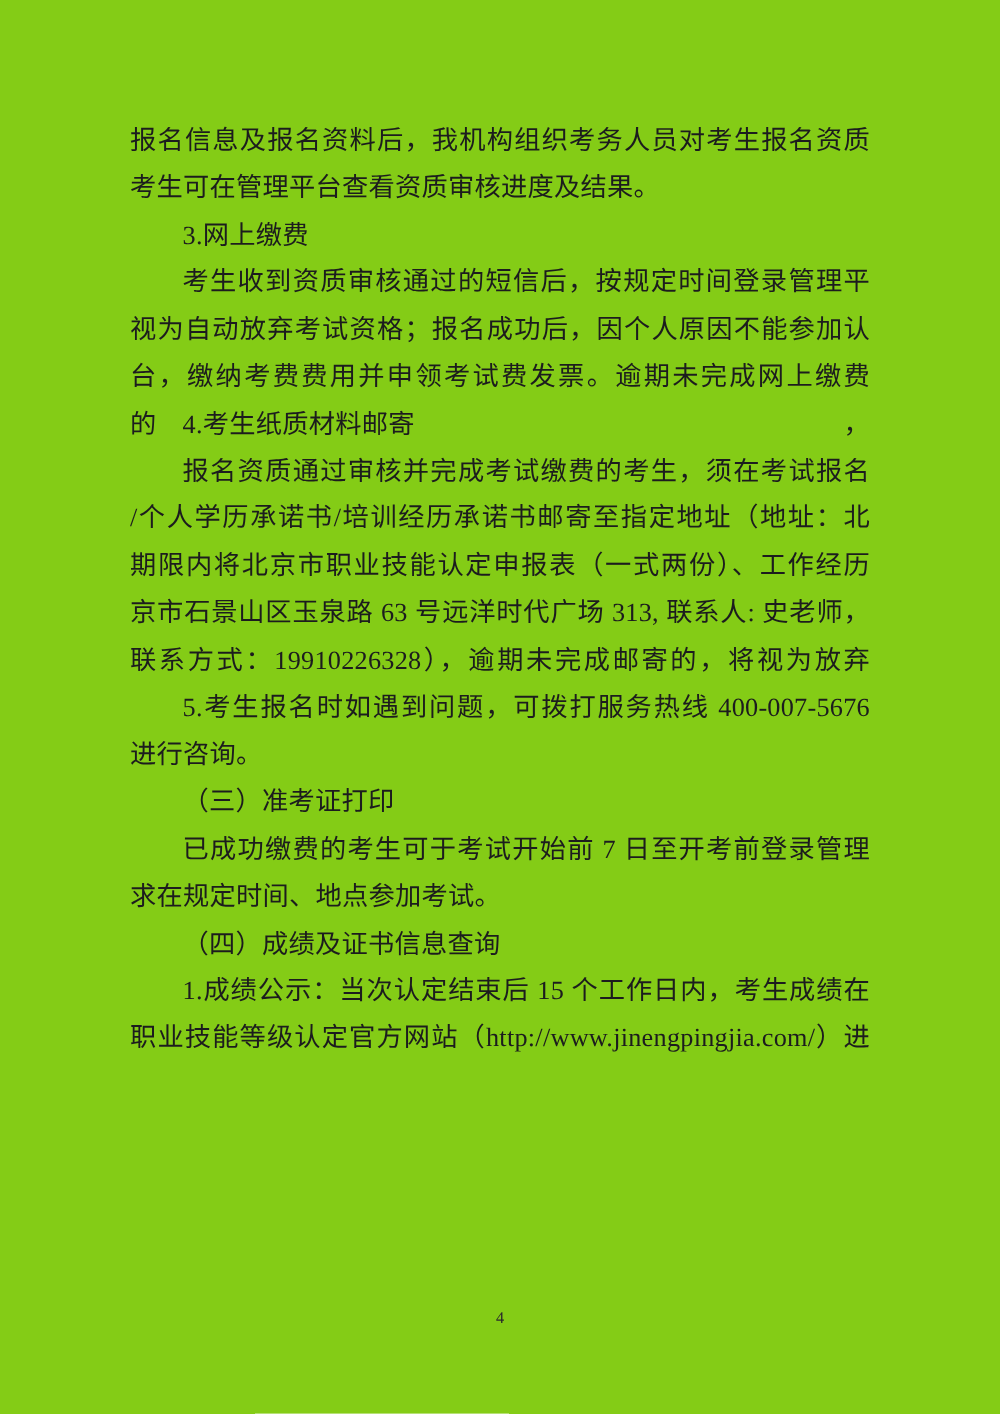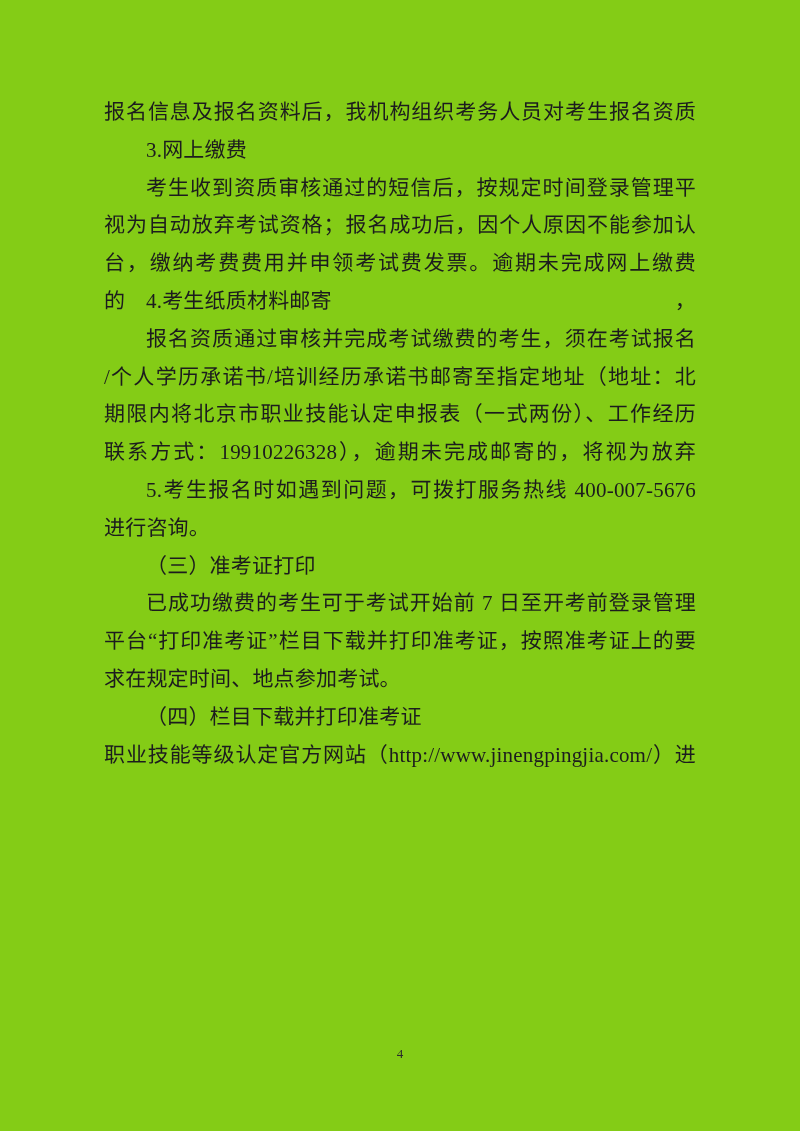--- a/index.html
+++ b/index.html
@@ -48,32 +48,34 @@
     font-size: 13px;
     color: #2a2a2c;
   }
 </style>
 </head>
 <body>
 
 <div class="page">
   <div class="content">
     <div class="line j">报名信息及报名资料后，我机构组织考务人员对考生报名资质</div>
+    <div class="line">考生可在管理平台查看资质审核进度及结果。</div>
     <div class="line ind">3.网上缴费</div>
     <div class="line ind j">考生收到资质审核通过的短信后，按规定时间登录管理平</div>
     <div class="line j">视为自动放弃考试资格；报名成功后，因个人原因不能参加认</div>
     <div class="line j">台，缴纳考费费用并申领考试费发票。逾期未完成网上缴费的，</div>
     <div class="line ind">4.考生纸质材料邮寄</div>
     <div class="line ind j">报名资质通过审核并完成考试缴费的考生，须在考试报名</div>
     <div class="line j">/个人学历承诺书/培训经历承诺书邮寄至指定地址（地址：北</div>
     <div class="line j">期限内将北京市职业技能认定申报表（一式两份）、工作经历</div>
+    <div class="line j">京市石景山区玉泉路 63 号远洋时代广场 313, 联系人: 史老师，</div>
     <div class="line j">联系方式：19910226328），逾期未完成邮寄的，将视为放弃</div>
     <div class="line ind j">5.考生报名时如遇到问题，可拨打服务热线 400-007-5676</div>
     <div class="line">进行咨询。</div>
     <div class="line ind">（三）准考证打印</div>
     <div class="line ind j">已成功缴费的考生可于考试开始前 7 日至开考前登录管理</div>
-    <div class="line j">平台“打印准考证”栏目下载并打印准考证，按照准考证上的要</div>
     <div class="line">求在规定时间、地点参加考试。</div>
-    <div class="line ind">（四）栏目下载并打印准考证</div>
+    <div class="line ind">（四）成绩及证书信息查询</div>
+    <div class="line ind j">1.成绩公示：当次认定结束后 15 个工作日内，考生成绩在</div>
     <div class="line j">职业技能等级认定官方网站（http://www.jinengpingjia.com/）进</div>
   </div>
   <div class="page-number">4</div>
 </div>
 
 </body></html>

